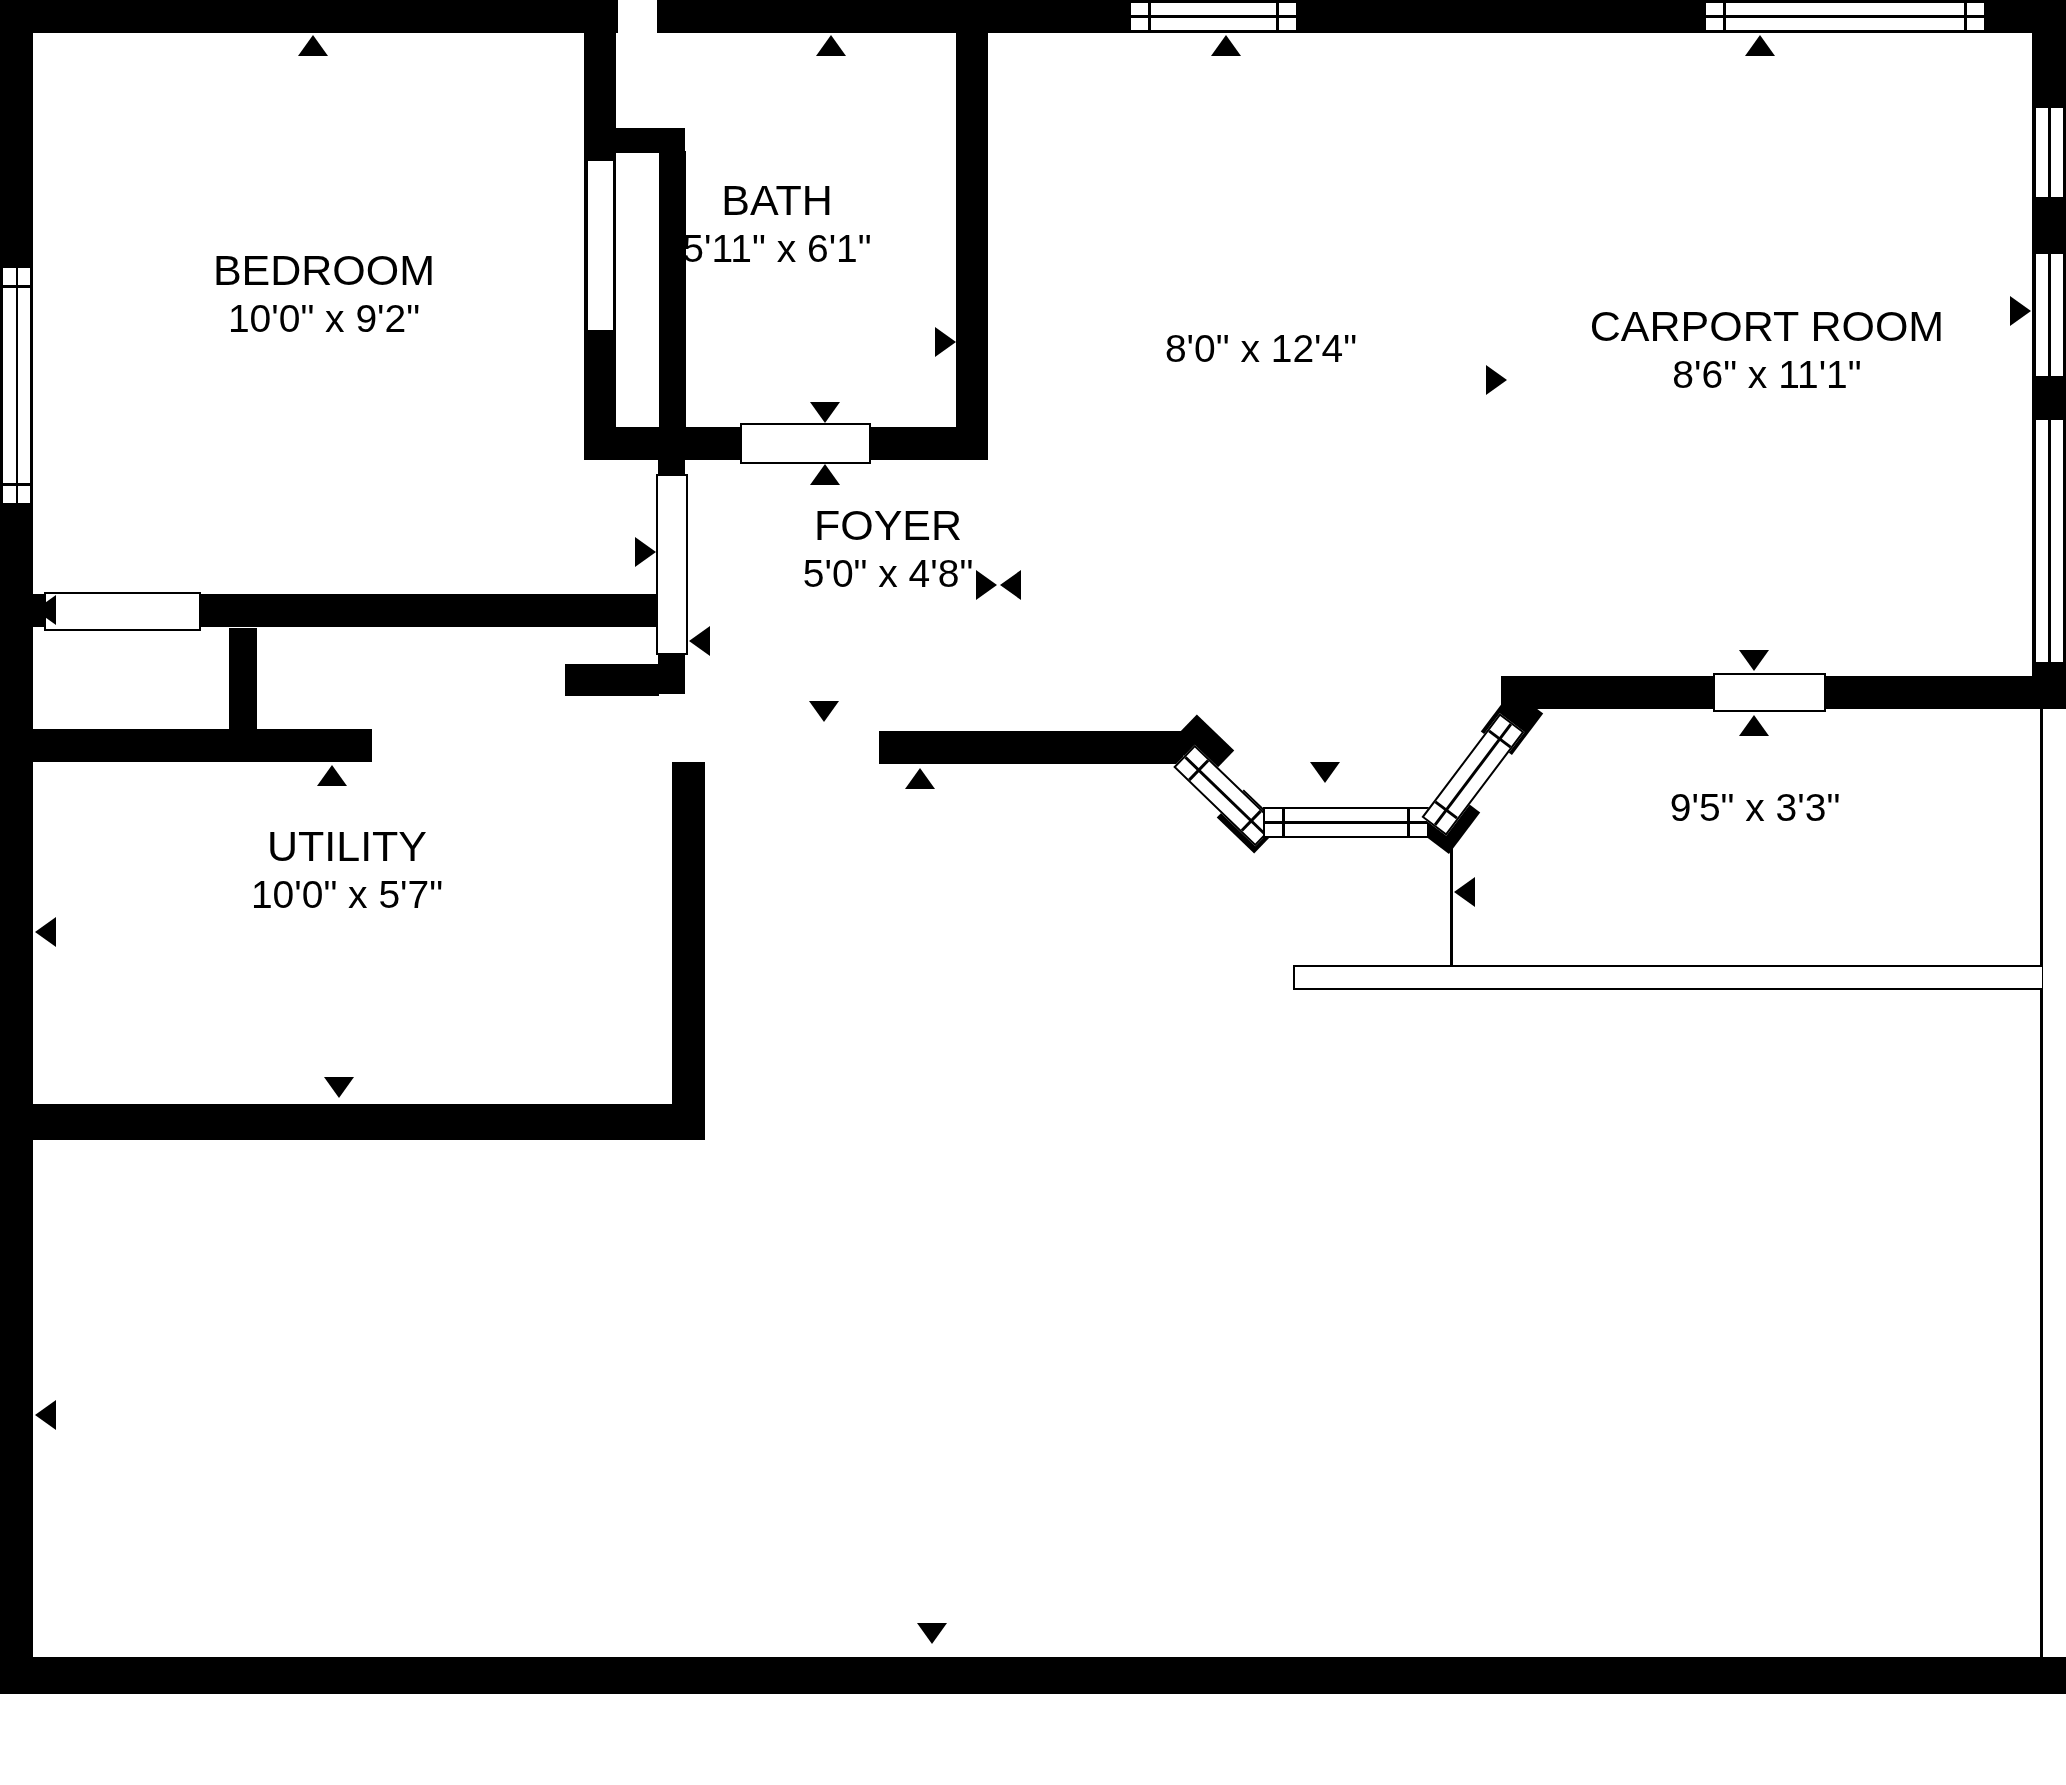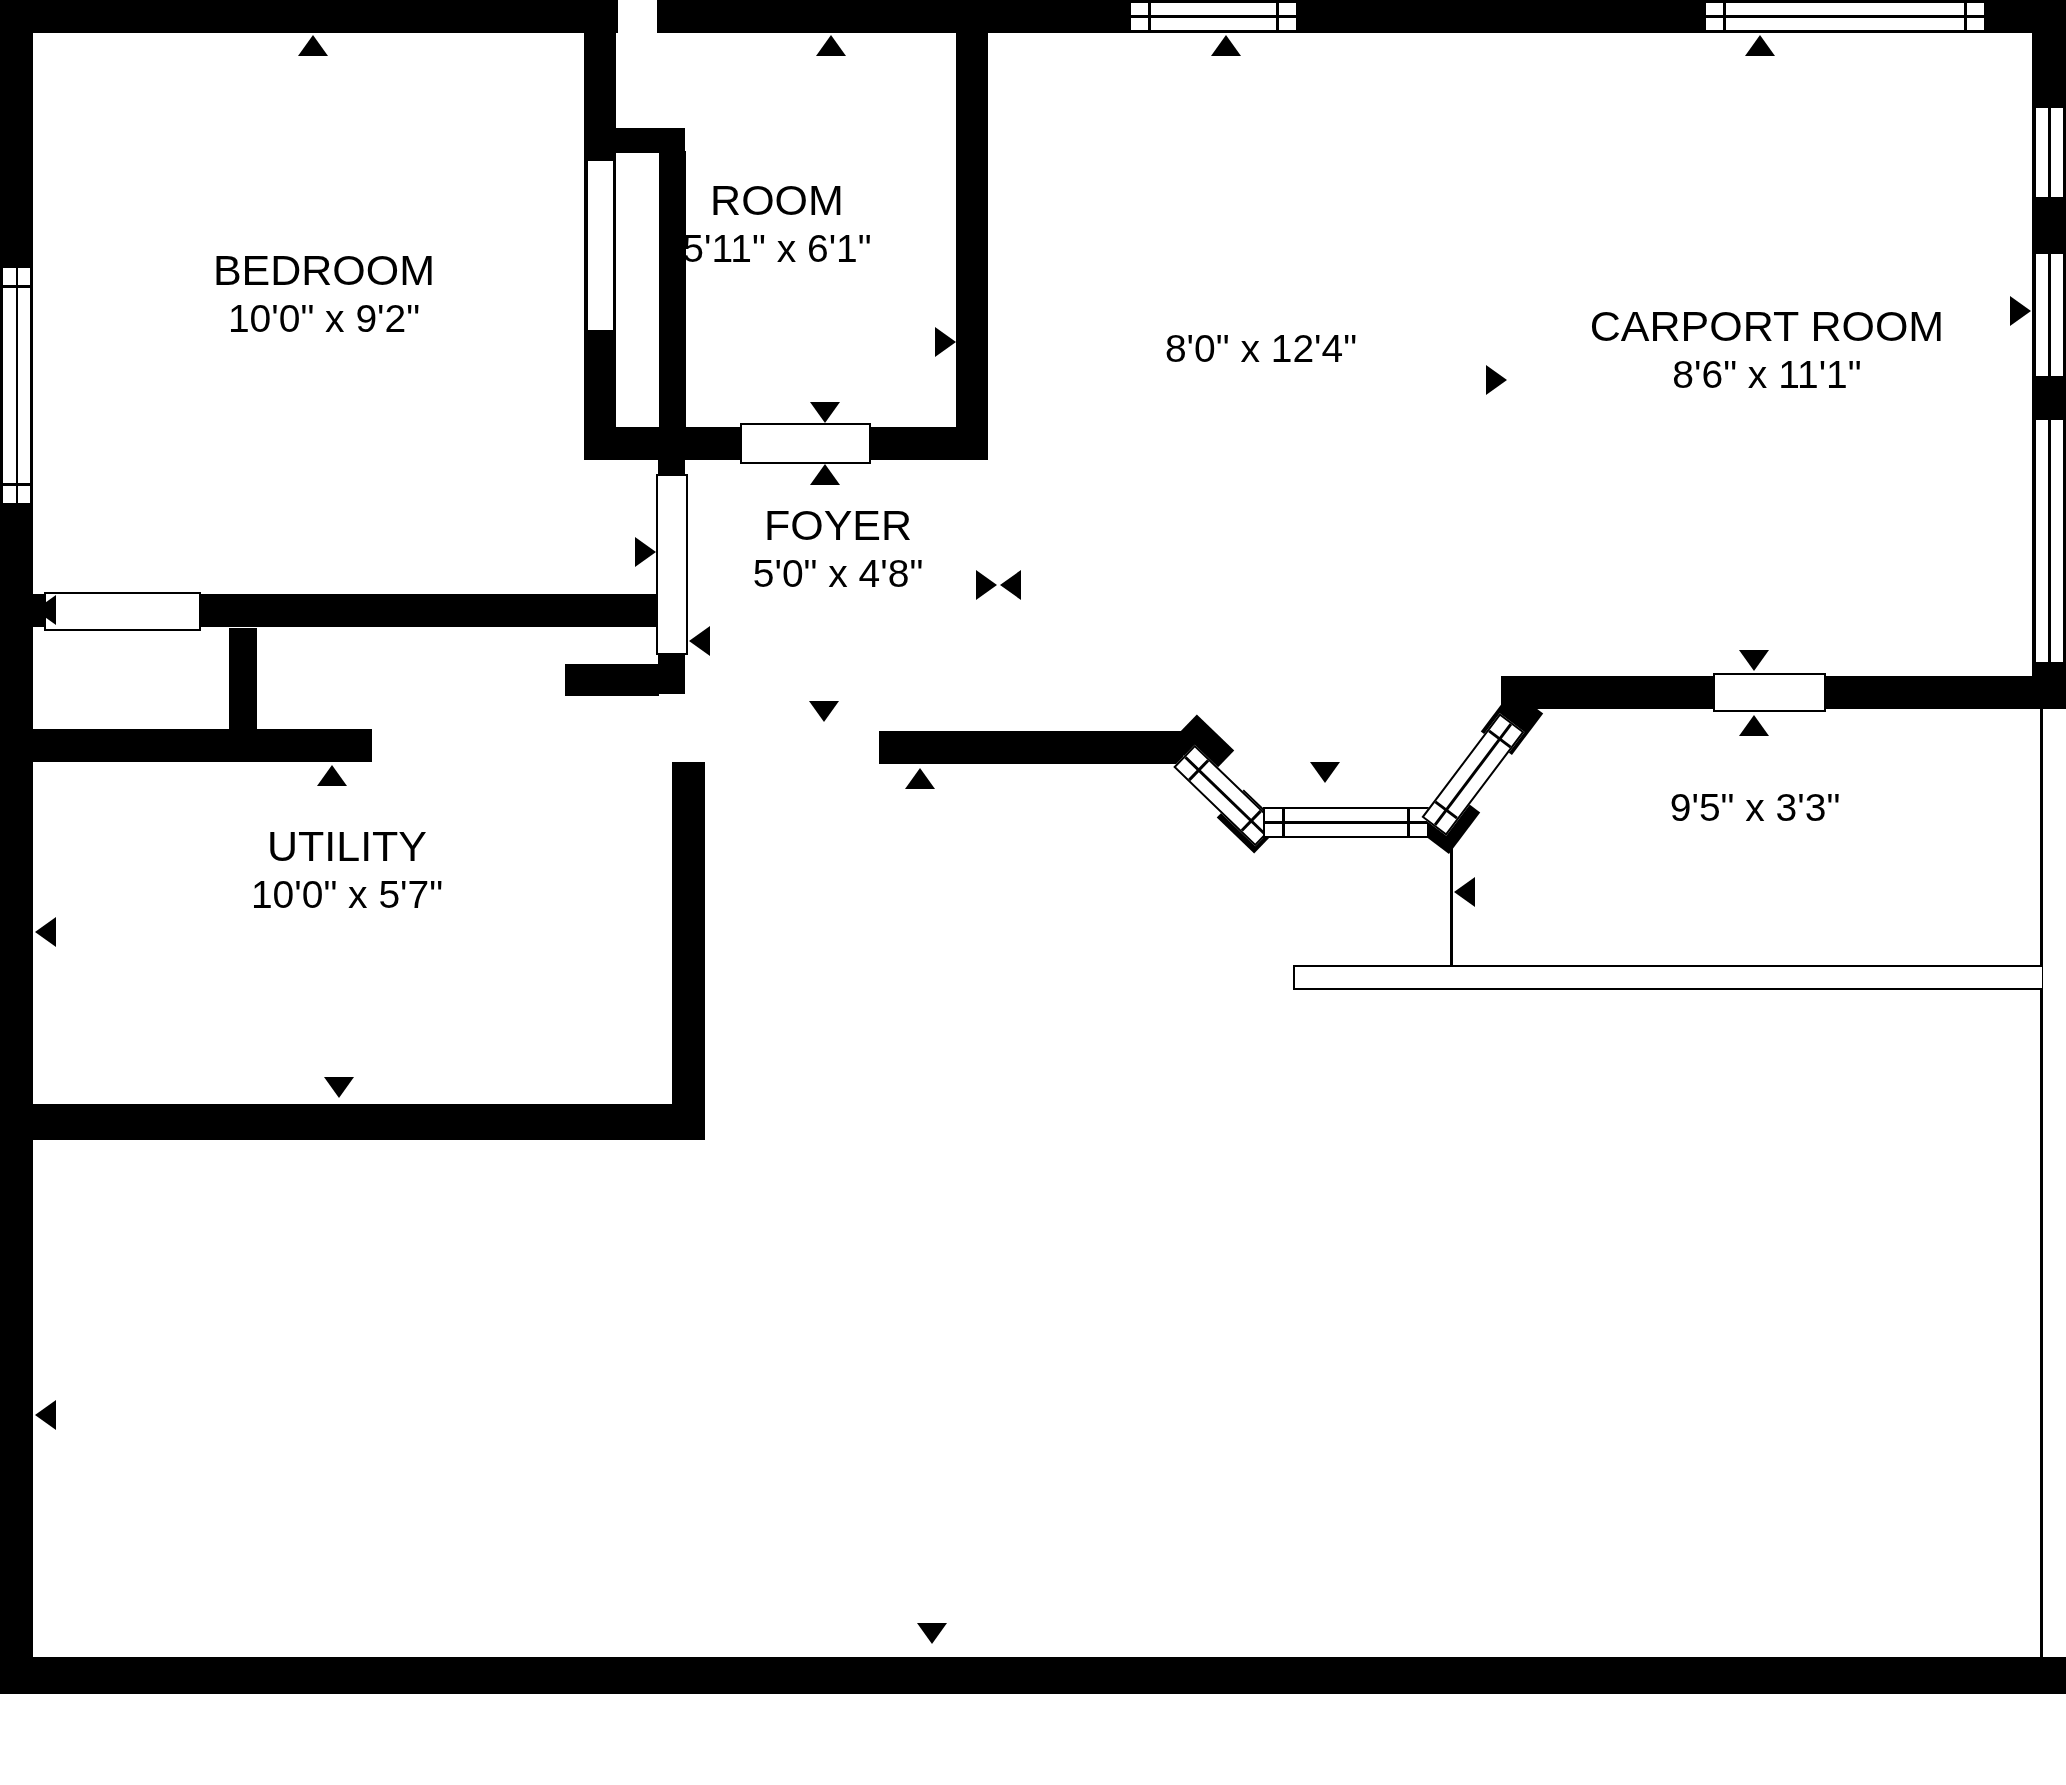--- a/index.html
+++ b/index.html
@@ -132,31 +132,31 @@
   <div class="tri up" style="left:317px;top:765px;"></div>
   <div class="tri down" style="left:324px;top:1077px;"></div>
   <div class="tri down" style="left:917px;top:1623px;"></div>
   <div class="tri left" style="left:35px;top:1400px;"></div>
 
   <div class="room-label" style="left:324px;top:246px;">
     <div class="nm">BEDROOM</div>
     <div class="dm">10'0" x 9'2"</div>
   </div>
   <div class="room-label" style="left:777px;top:176px;">
-    <div class="nm">ROOM</div>
+    <div class="nm">BATH</div>
     <div class="dm">5'11" x 6'1"</div>
   </div>
   <div class="room-label" style="left:1261px;top:325px;">
     <div class="dm">8'0" x 12'4"</div>
   </div>
   <div class="room-label" style="left:1767px;top:302px;">
     <div class="nm">CARPORT ROOM</div>
     <div class="dm">8'6" x 11'1"</div>
   </div>
-  <div class="room-label" style="left:838px;top:501px;">
+  <div class="room-label" style="left:888px;top:501px;">
     <div class="nm">FOYER</div>
     <div class="dm">5'0" x 4'8"</div>
   </div>
   <div class="room-label" style="left:347px;top:822px;">
     <div class="nm">UTILITY</div>
     <div class="dm">10'0" x 5'7"</div>
   </div>
   <div class="room-label" style="left:1755px;top:784px;">
     <div class="dm">9'5" x 3'3"</div>
   </div>

